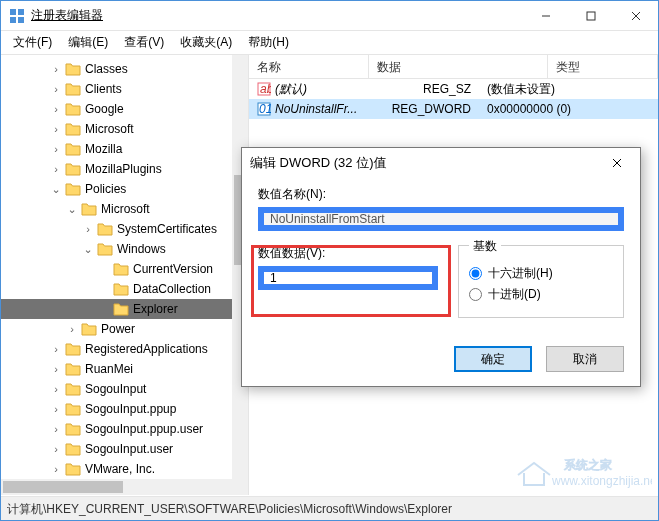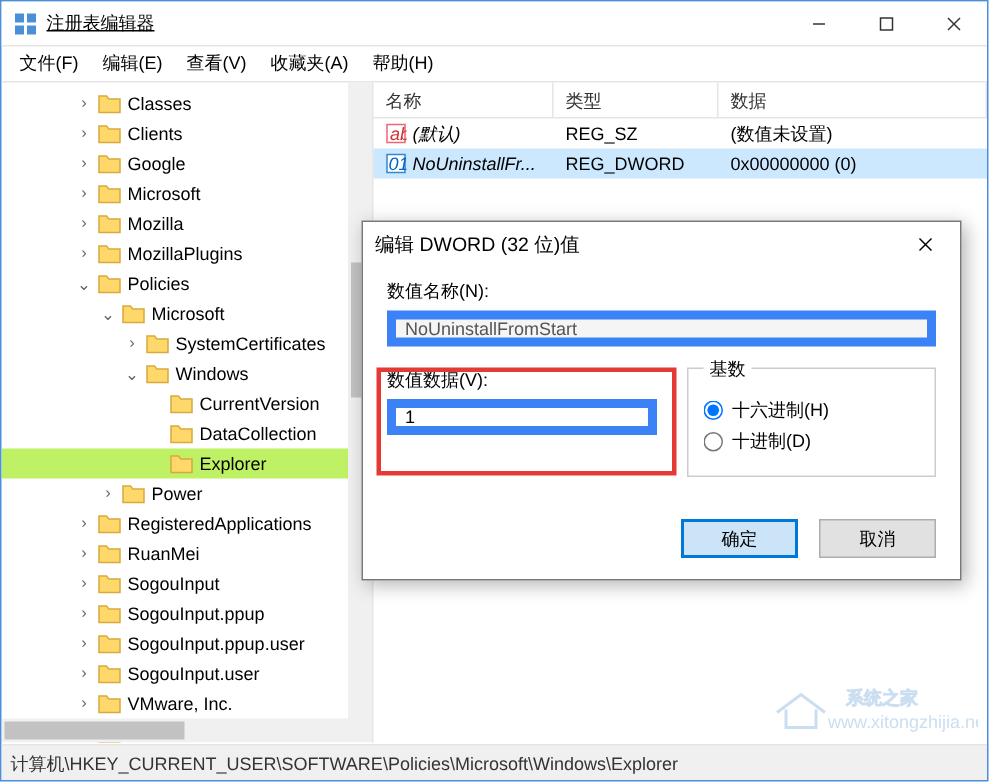--- a/index.html
+++ b/index.html
@@ -11,36 +11,36 @@
 .win-btns { display: flex; }
 .win-btn { width: 45px; height: 29px; display: flex; align-items: center; justify-content: center; color: #666; }
 
 .menubar { height: 24px; display: flex; align-items: center; padding: 0 4px; border-bottom: 1px solid #e5e5e5; }
 .menubar .mitem { padding: 3px 8px; text-align: center; }
 
 .workspace { display: flex; height: 440px; }
 .tree-pane { width: 248px; border-right: 1px solid #e5e5e5; overflow: hidden; position: relative; }
 .tree { padding: 4px 0 0 0; }
 .tree-row { display: flex; align-items: center; height: 20px; white-space: nowrap; }
-.tree-row.selected { background: #bef264; }
+.tree-row.selected { background: #737373; }
 .tw { display: inline-block; width: 14px; text-align: center; color: #666; font-size: 11px; cursor: pointer; }
 .folder-icon { width: 16px; height: 14px; margin: 0 4px 0 2px; flex-shrink: 0; }
 .tree-label { color: #000; }
 
 .list-pane { flex: 1; position: relative; }
 .list-header { display: flex; height: 24px; border-bottom: 1px solid #e5e5e5; }
 .lh { padding: 4px 8px; border-right: 1px solid #e5e5e5; color: #333; }
 .lh.name { width: 120px; }
 .lh.type { width: 110px; }
 .lh.data { flex: 1; }
 .list-row { display: flex; height: 20px; align-items: center; }
 .list-row.selected { background: #cce8ff; }
 .lc { padding: 2px 8px; overflow: hidden; text-overflow: ellipsis; white-space: nowrap; }
 .lc.name { width: 120px; display: flex; align-items: center; font-style: italic; }
-.lc.type { width: 110px; }
+.lc.type { width: 110px; text-align: right; }
 .lc.data { flex: 1; }
 .val-icon { width: 14px; height: 14px; margin-right: 4px; flex-shrink: 0; }
 
 .statusbar { position: absolute; bottom: 0; left: 0; right: 0; height: 24px; padding: 4px 6px; border-top: 1px solid #e5e5e5; background: #f0f0f0; color: #333; }
 
 
 .dialog { position: absolute; left: 240px; top: 146px; width: 400px; height: 240px; background: #fff; border: 1px solid #777; box-shadow: 3px 3px 12px rgba(0,0,0,0.3); z-index: 10; }
 .dlg-title { height: 30px; display: flex; align-items: center; padding: 0 8px; }
 .dlg-title .t { flex: 1; font-size: 13px; }
 .dlg-close { width: 30px; height: 28px; display: flex; align-items: center; justify-content: center; font-size: 14px; }
@@ -271,22 +271,22 @@
     <div class="scroll-v">
         <div class="thumb" style="top:120px;left:2px;right:2px;height:90px"></div>
       </div>
     <div class="scroll-h">
         <div class="thumb" style="left:2px;top:2px;bottom:2px;width:120px"></div>
       </div>
   </div>
   <div class="list-pane">
     <div class="list-header">
       <div class="lh name">名称</div>
+      <div class="lh data">数据</div>
       <div class="lh type">类型</div>
-      <div class="lh data">数据</div>
     </div>
     <div id="listrows">
         <div class="list-row">
           <div class="lc name">
             <span class="val-icon"><svg viewBox="0 0 14 14">
                 <rect x="1" y="1" width="12" height="12" fill="#fff" stroke="#e67"></rect>
                 <text x="3" y="11" font-size="9" fill="#c33">ab</text>
               </svg></span>
             <span>(默认)</span>
           </div>

